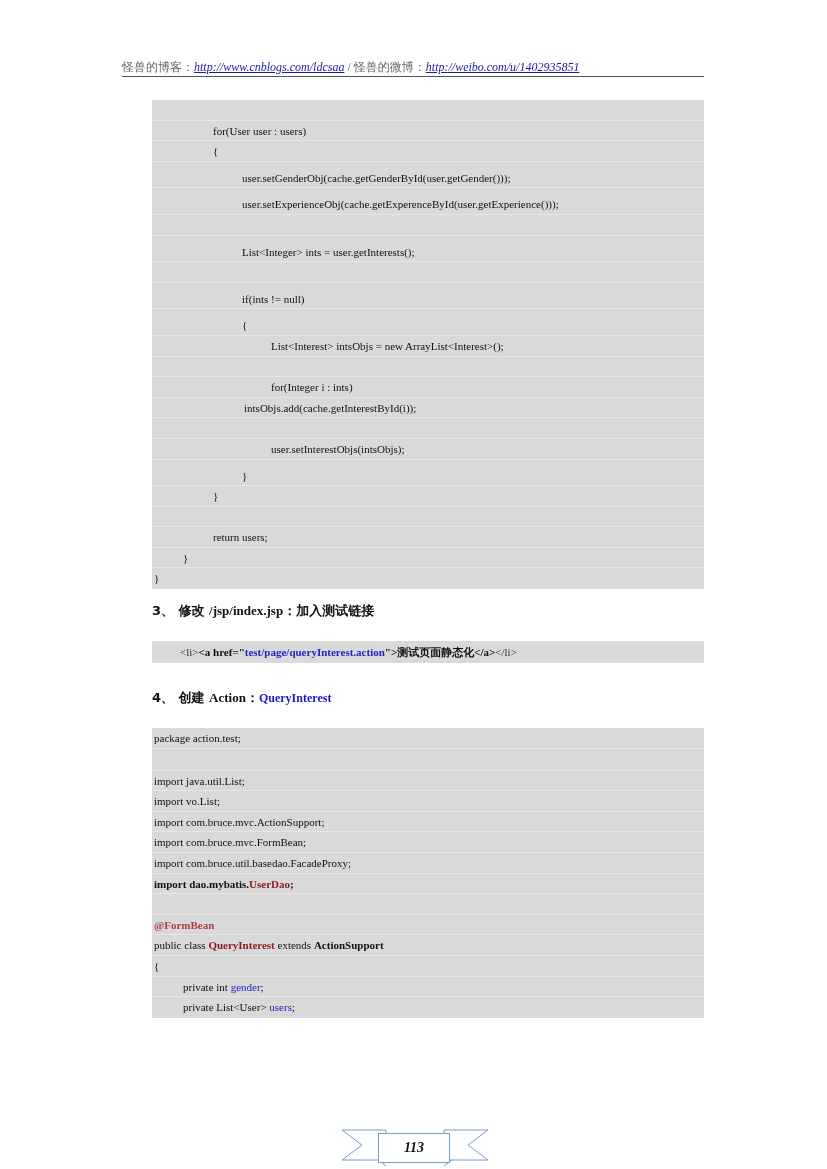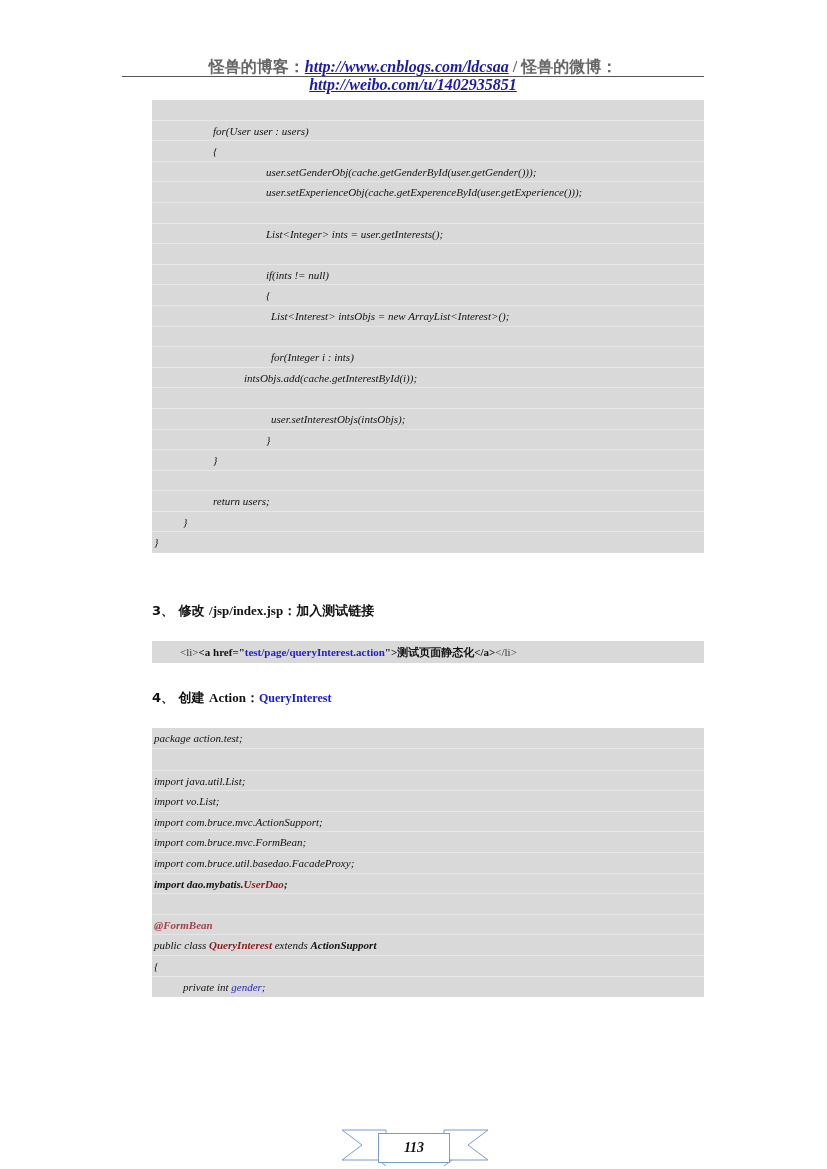--- a/index.html
+++ b/index.html
@@ -1,32 +1,32 @@
 <!DOCTYPE html>
 <html><head>
 <meta charset="utf-8">
 <style>
   html, body { margin: 0; padding: 0; background: #ffffff; }
   body { width: 827px; height: 1169px; position: relative; overflow: hidden;
          font-family: "Liberation Serif", "DejaVu Serif", serif; color: #111; }
 
   .header { position: absolute; left: 122px; top: 58px; width: 582px; height: 18px;
-            border-bottom: 1px solid #555; text-align: center; font-size: 16px; color: #666; line-height: 18px; font-weight: bold; }
+            border-bottom: 1px solid #555; text-align: left; font-size: 12px; color: #666; line-height: 18px; }
   .header a { color: #1a1aa6; text-decoration: underline; font-style: italic; }
   .header .sep { color: #666; }
 
   .code { position: absolute; left: 152px; width: 552px; background: #d9d9d9; }
   .code .row { height: 20.6px; line-height: 21px; font-size: 11px; border-bottom: 1px solid #e6e6e6;
-               white-space: pre; box-sizing: border-box; font-style: italic; }
+               white-space: pre; box-sizing: border-box; }
   .code .row:last-child { border-bottom: none; }
 
   .i0 { padding-left: 2px; }
   .i1 { padding-left: 31px; }
   .i2 { padding-left: 61px; }
-  .i3 { padding-left: 114px; }
+  .i3 { padding-left: 90px; margin-top: 6px; }
   .i4 { padding-left: 119px; }
   .i5 { padding-left: 92px; }
 
   .heading { position: absolute; left: 152px; font-size: 13px; font-weight: bold;
              font-family: "DejaVu Sans", "Liberation Sans", sans-serif; }
   .heading .blue { color: #1a1acc; font-family: "Liberation Serif", serif; font-size: 12px; }
   .heading .path { font-family: "Liberation Serif", serif; }
 
   .bold { font-weight: bold; }
   .blue { color: #1f1fc8; }
@@ -100,20 +100,21 @@
   <div class="row i0"><span>import vo.List;</span></div>
   <div class="row i0"><span>import com.bruce.mvc.ActionSupport;</span></div>
   <div class="row i0"><span>import com.bruce.mvc.FormBean;</span></div>
   <div class="row i0"><span>import com.bruce.util.basedao.FacadeProxy;</span></div>
   <div class="row i0 bold"><span>import dao.mybatis.</span><span class="maroon">UserDao</span><span>;</span></div>
   <div class="row i0"></div>
   <div class="row i0"><span class="annot">@FormBean</span></div>
   <div class="row i0"><span>public class </span><span class="bold maroon">QueryInterest</span><span> extends </span><span class="bold">ActionSupport</span></div>
   <div class="row i0"><span>{</span></div>
   <div class="row i1"><span>private int </span><span class="blue">gender</span><span>;</span></div>
+  <div class="row i1"><span>private List&lt;User&gt; </span><span class="blue">users</span><span>;</span></div>
 </div>
 
 <div class="footer">
   <svg width="150" height="44" viewBox="0 0 150 44">
     <polygon points="2,4 46,4 46,34 2,34 22,19" fill="#fff" stroke="#7a9cc8" stroke-width="1"></polygon>
     <polygon points="148,4 104,4 104,34 148,34 128,19" fill="#fff" stroke="#7a9cc8" stroke-width="1"></polygon>
     <line x1="38" y1="34" x2="46" y2="40" stroke="#7a9cc8"></line>
     <line x1="112" y1="34" x2="104" y2="40" stroke="#7a9cc8"></line>
   </svg>
   <div class="num">113</div>

